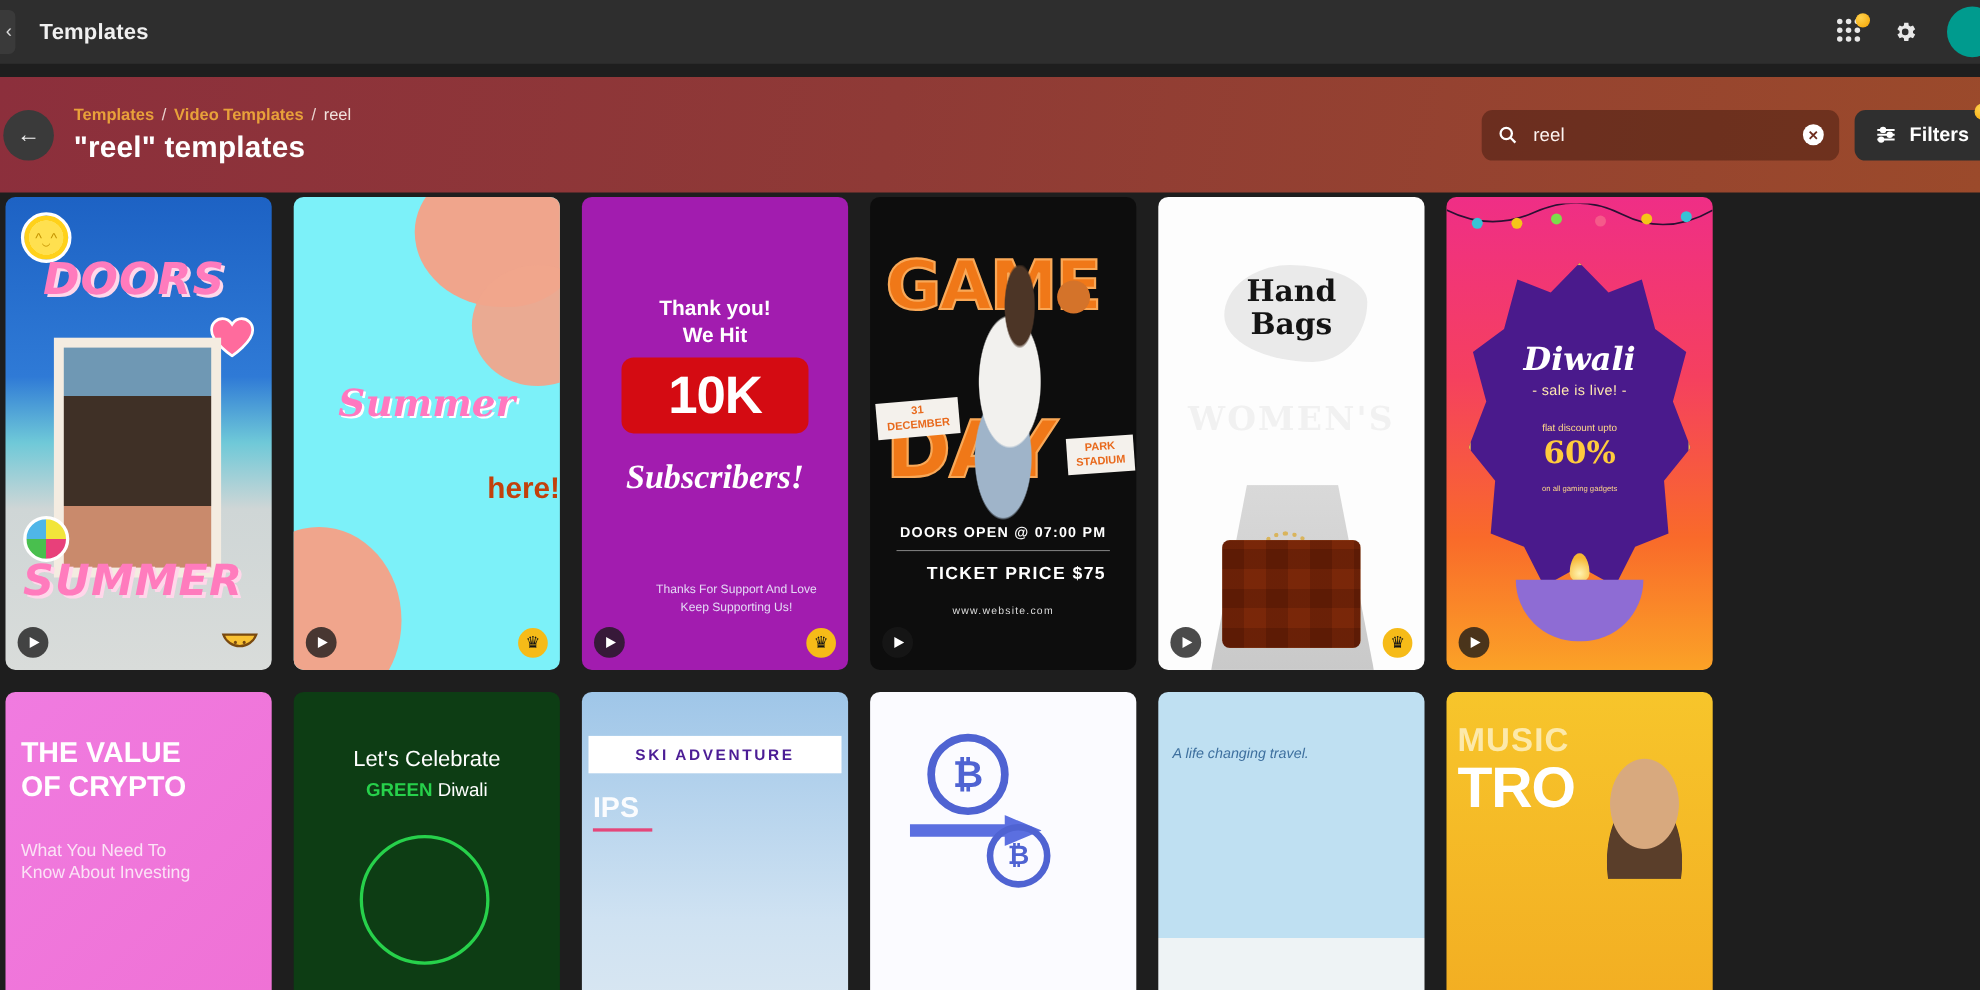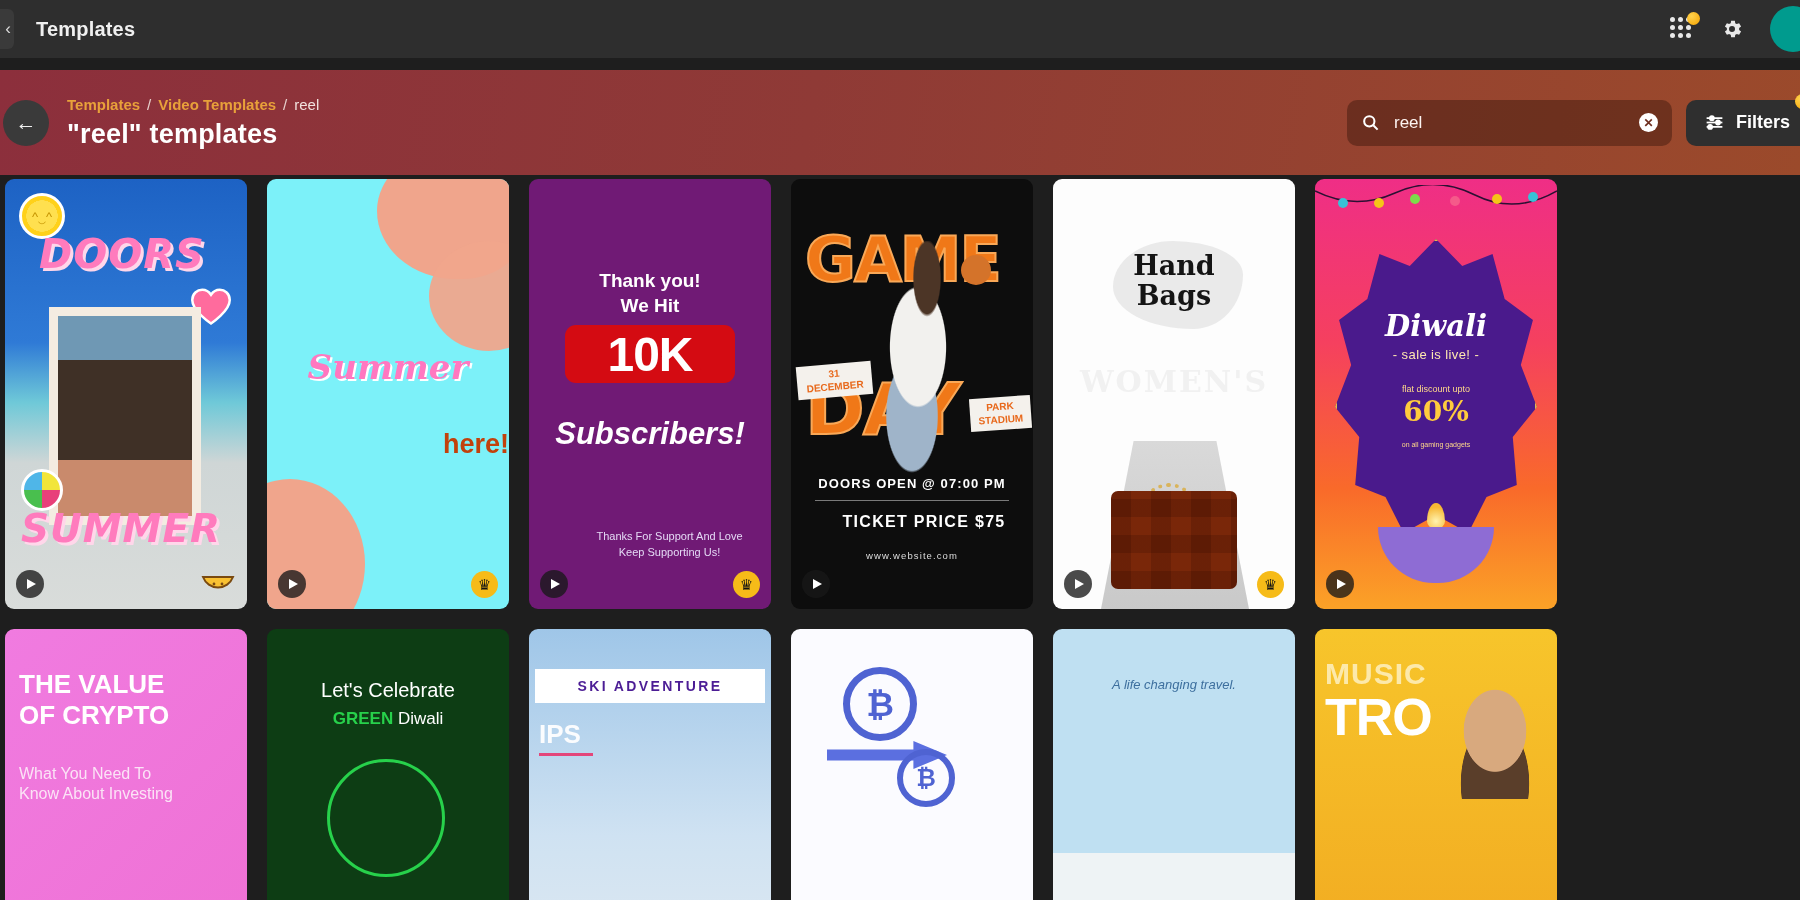--- a/index.html
+++ b/index.html
@@ -204,32 +204,32 @@
     font-size: 34px; font-weight: bold; font-style: italic;
     color: #ff78c0; text-shadow: 2px 2px 0 #ffffff;
     font-family:"DejaVu Serif", serif;
   }
   .c2 .t2 { position:absolute; left:0; right:0; top:215px; text-align:center;
     font-size: 27px; font-weight: bold; color: #f28b5f; }
   .c2 .t3 { position:absolute; left:0; right:0; top:250px; text-align:right;
     font-size: 27px; font-weight: bold; color: #c2410c; margin-left: 44px; }
 
   
-  .c3 { background: #701a75; }
+  .c3 { background: #a21caf; }
   .c3 .thanks { position:absolute; left:0; right:0; top:90px; text-align:center;
     color:#fff; font-size:19px; font-weight:bold; line-height:1.3; }
   .c3 .redbox {
-    position:absolute; left:36px; top:146px; width:170px; height:58px;
+    position:absolute; left:36px; top:146px; width:170px; height:69px;
     background:#d40b12; border-radius:11px;
     display:flex; align-items:center; justify-content:center;
     color:#fff; font-size:48px; font-weight:bold; letter-spacing:-1px;
   }
   .c3 .subs { position:absolute; left:0; right:0; top:237px; text-align:center;
     color:#fff; font-size:31px; font-style:italic; font-weight:bold;
-    font-family:Liberation Sans, sans-serif; }
+    font-family:Liberation Serif, serif; }
   .c3 .foot { position:absolute; left:0; right:0; bottom:48px; text-align:center;
     color:#e4d9f5; font-size:11px; line-height:1.45;margin-left:39px; }
 
   
   .c4 { background:#0d0d0d; }
   .c4 .game {
     position:absolute; left:14px; top:55px; width:214px;
     font-size:62px; font-weight:bold; letter-spacing:-2px;
     color:#f07818; -webkit-text-stroke: 2px #f9a857;
     font-family:"DejaVu Sans", sans-serif; line-height:.84;
@@ -378,22 +378,22 @@
     background:#5b6fe0; clip-path: polygon(0 30%,72% 30%,72% 0,100% 50%,72% 100%,72% 70%,0 70%);
   }
   .c10 .coin2 {
     position:absolute; left:106px; top:120px; width:58px; height:58px;
     border-radius:50%; border:6px solid #4f63d2; color:#4f63d2;
     font-size:24px; font-weight:bold;
     display:flex; align-items:center; justify-content:center;
   }
 
   .c11 { background: linear-gradient(#bfe0f2 0 52%, #eef3f5 52% 100%); }
-  .c11 .cap { position:absolute; left:0; right:0; top:48px; text-align:center;
-    color:#3d6f9e; font-size:13px; font-style:italic; }
+  .c11 .cap { position:absolute; left:0; right:0; top:48px; 
+    color:#3d6f9e; font-size:13px; font-style:italic;padding-left:13px; }
   .c11 .flowers { position:absolute; left:0; bottom:0; width:88px; height:160px;
     background: radial-gradient(circle at 30% 30%, #e84f8a 0 16%, transparent 17%),
                 radial-gradient(circle at 62% 58%, #e84f8a 0 14%, transparent 15%),
                 radial-gradient(circle at 22% 74%, #3f8a3f 0 20%, transparent 21%); }
 
   .c12 { background: linear-gradient(#f7c52b, #f0a21e); }
   .c12 .music { position:absolute; left:10px; top:28px; color:#fff7d6;
     font-size:30px; font-weight:bold; letter-spacing:1px; opacity:.75; }
   .c12 .tro { position:absolute; left:10px; top:58px; color:#fff;
     font-size:52px; font-weight:bold; letter-spacing:-1px; }

